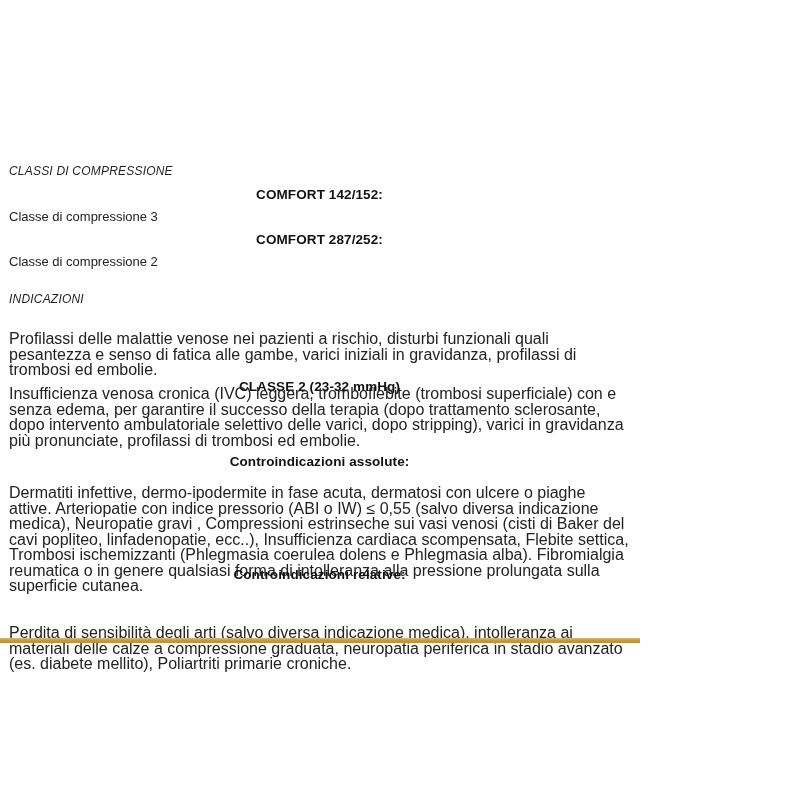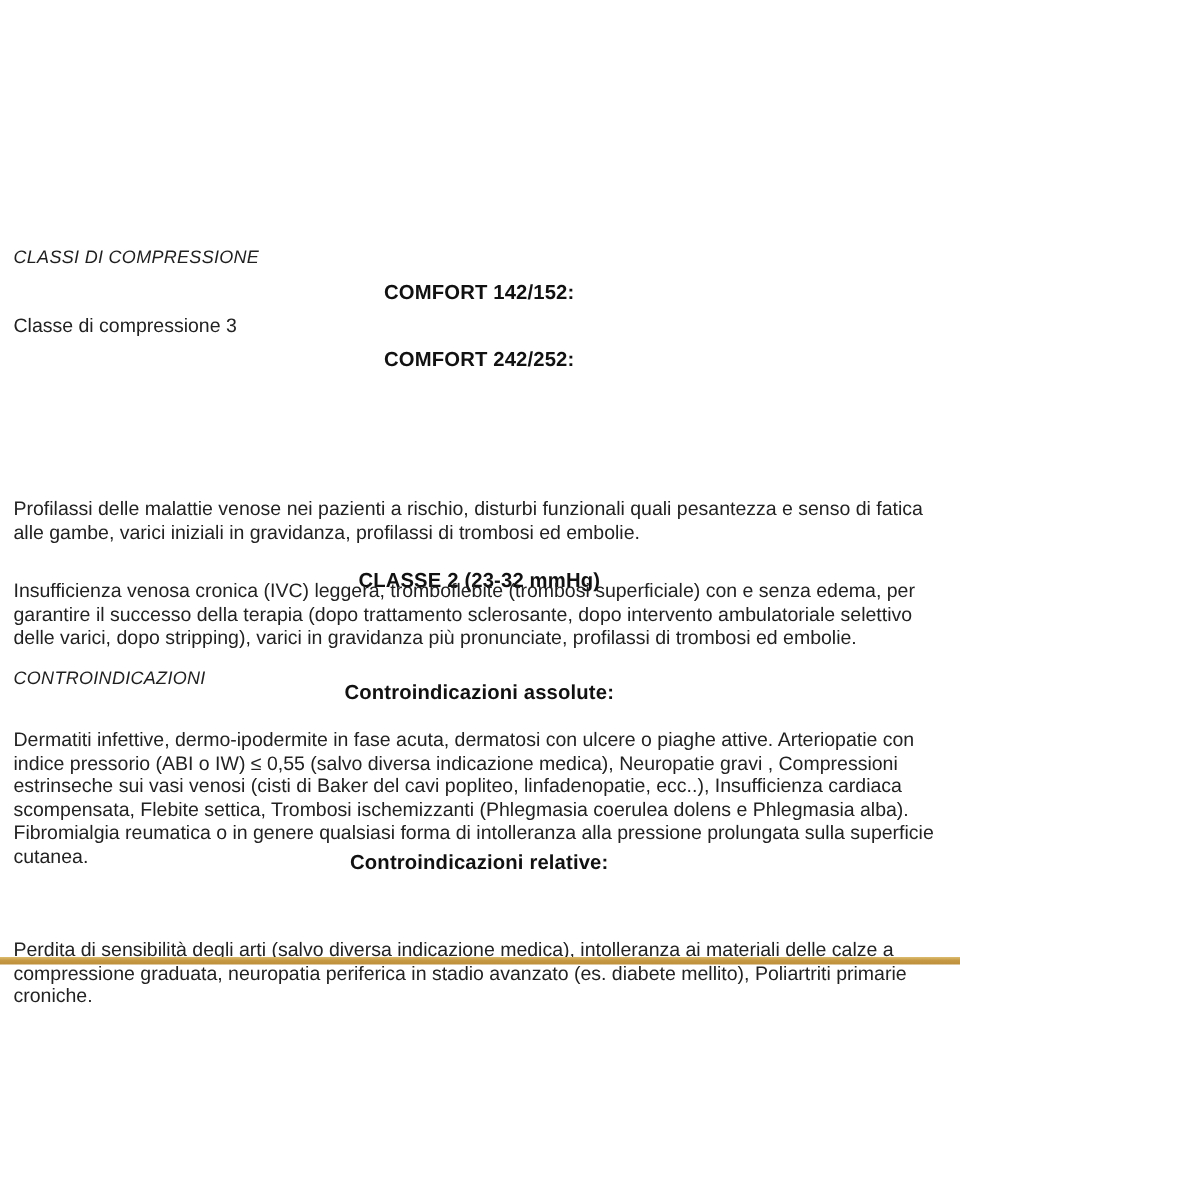--- a/index.html
+++ b/index.html
@@ -37,21 +37,21 @@
     letter-spacing: 0.1px;
     text-align: center;
   }
   .body-line {
     font-size: 13px;
     font-weight: 400;
     color: #222222;
     line-height: 15px;
   }
   .para {
-    font-size: 13px;
+    font-size: 16px;
     font-weight: 400;
     color: #222222;
     line-height: 15.5px;
   }
   .accent-bar {
     position: absolute;
     left: 0;
     right: 0;
     top: 638px;
     height: 5px;
@@ -62,32 +62,33 @@
 <body>
 
 <div class="page">
 
   <div class="abs h-italic" style="top:164px;">CLASSI DI COMPRESSIONE</div>
 
   <div class="abs h-bold" style="top:187px;">COMFORT 142/152:</div>
 
   <div class="abs body-line" style="top:209px;">Classe di compressione 3</div>
 
-  <div class="abs h-bold" style="top:232px;">COMFORT 242/252:</div>
+  <div class="abs h-bold" style="top:232px;">COMFORT 287/252:</div>
 
+  <div class="abs body-line" style="top:254px;">Classe di compressione 2</div>
 
+  <div class="abs h-italic" style="top:292px;">INDICAZIONI</div>
 
 
   <div class="abs para" style="top:331px;">Profilassi delle malattie venose nei pazienti a rischio, disturbi funzionali quali pesantezza e senso di fatica alle gambe, varici iniziali in gravidanza, profilassi di trombosi ed embolie.</div>
 
   <div class="abs h-bold" style="top:367px;margin-top:12px;">CLASSE 2 (23-32 mmHg)</div>
 
   <div class="abs para" style="top:386px;">Insufficienza venosa cronica (IVC) leggera, tromboflebite (trombosi superficiale) con e senza edema, per garantire il successo della terapia (dopo trattamento sclerosante, dopo intervento ambulatoriale selettivo delle varici, dopo stripping), varici in gravidanza più pronunciate, profilassi di trombosi ed embolie.</div>
 
-  <div class="abs h-italic" style="top:445px;">CONTROINDICAZIONI</div>
 
   <div class="abs h-bold" style="top:454px;">Controindicazioni assolute:</div>
 
   <div class="abs para" style="top:485px;">Dermatiti infettive, dermo-ipodermite in fase acuta, dermatosi con ulcere o piaghe attive. Arteriopatie con indice pressorio (ABI o IW) ≤ 0,55 (salvo diversa indicazione medica), Neuropatie gravi , Compressioni estrinseche sui vasi venosi (cisti di Baker del cavi popliteo, linfadenopatie, ecc..), Insufficienza cardiaca scompensata, Flebite settica, Trombosi ischemizzanti (Phlegmasia coerulea dolens e Phlegmasia alba). Fibromialgia reumatica o in genere qualsiasi forma di intolleranza alla pressione prolungata sulla superficie cutanea.</div>
 
   <div class="abs h-bold" style="top:567px;">Controindicazioni relative:</div>
 
   <div class="abs para" style="top:587px;margin-top:38px;">Perdita di sensibilità degli arti (salvo diversa indicazione medica), intolleranza ai materiali delle calze a compressione graduata, neuropatia periferica in stadio avanzato (es. diabete mellito), Poliartriti primarie croniche.</div>
 
   <div class="accent-bar"></div>

